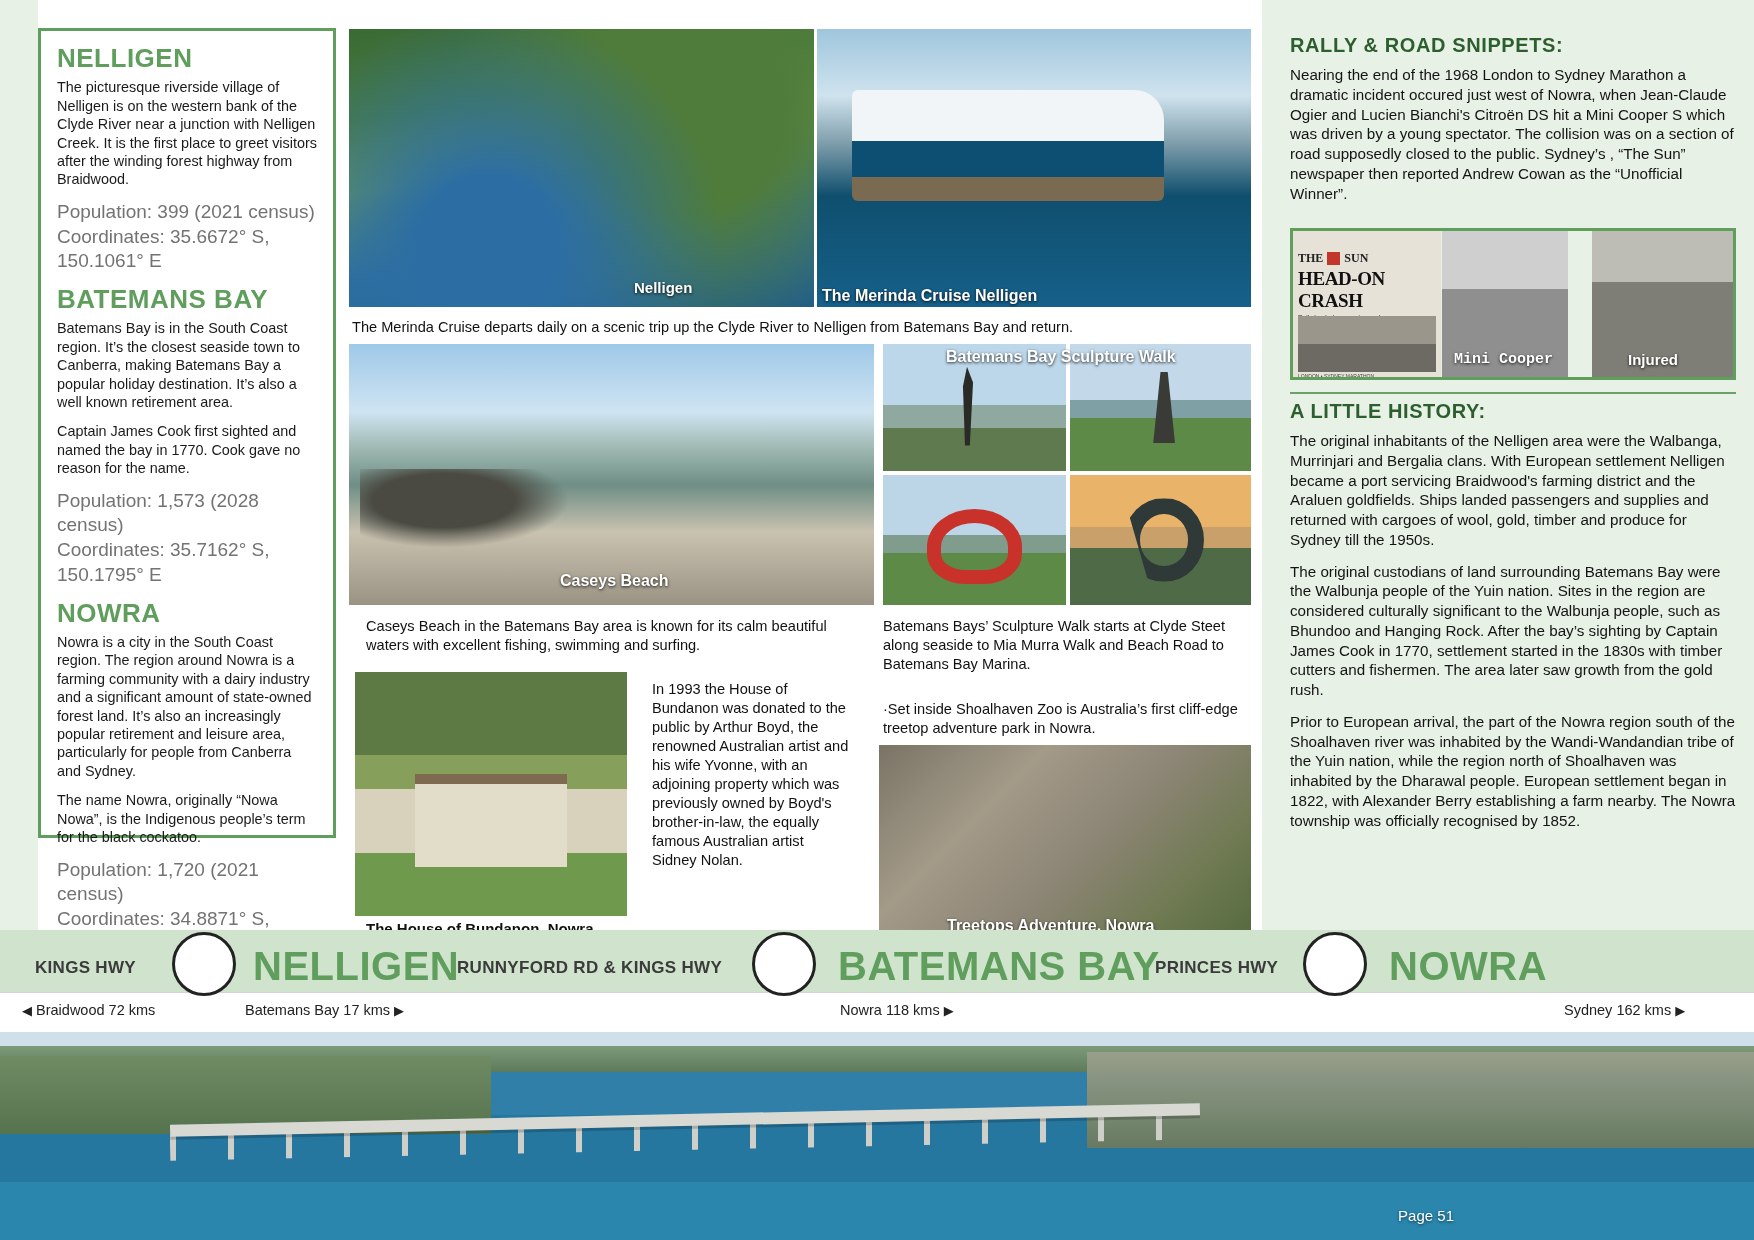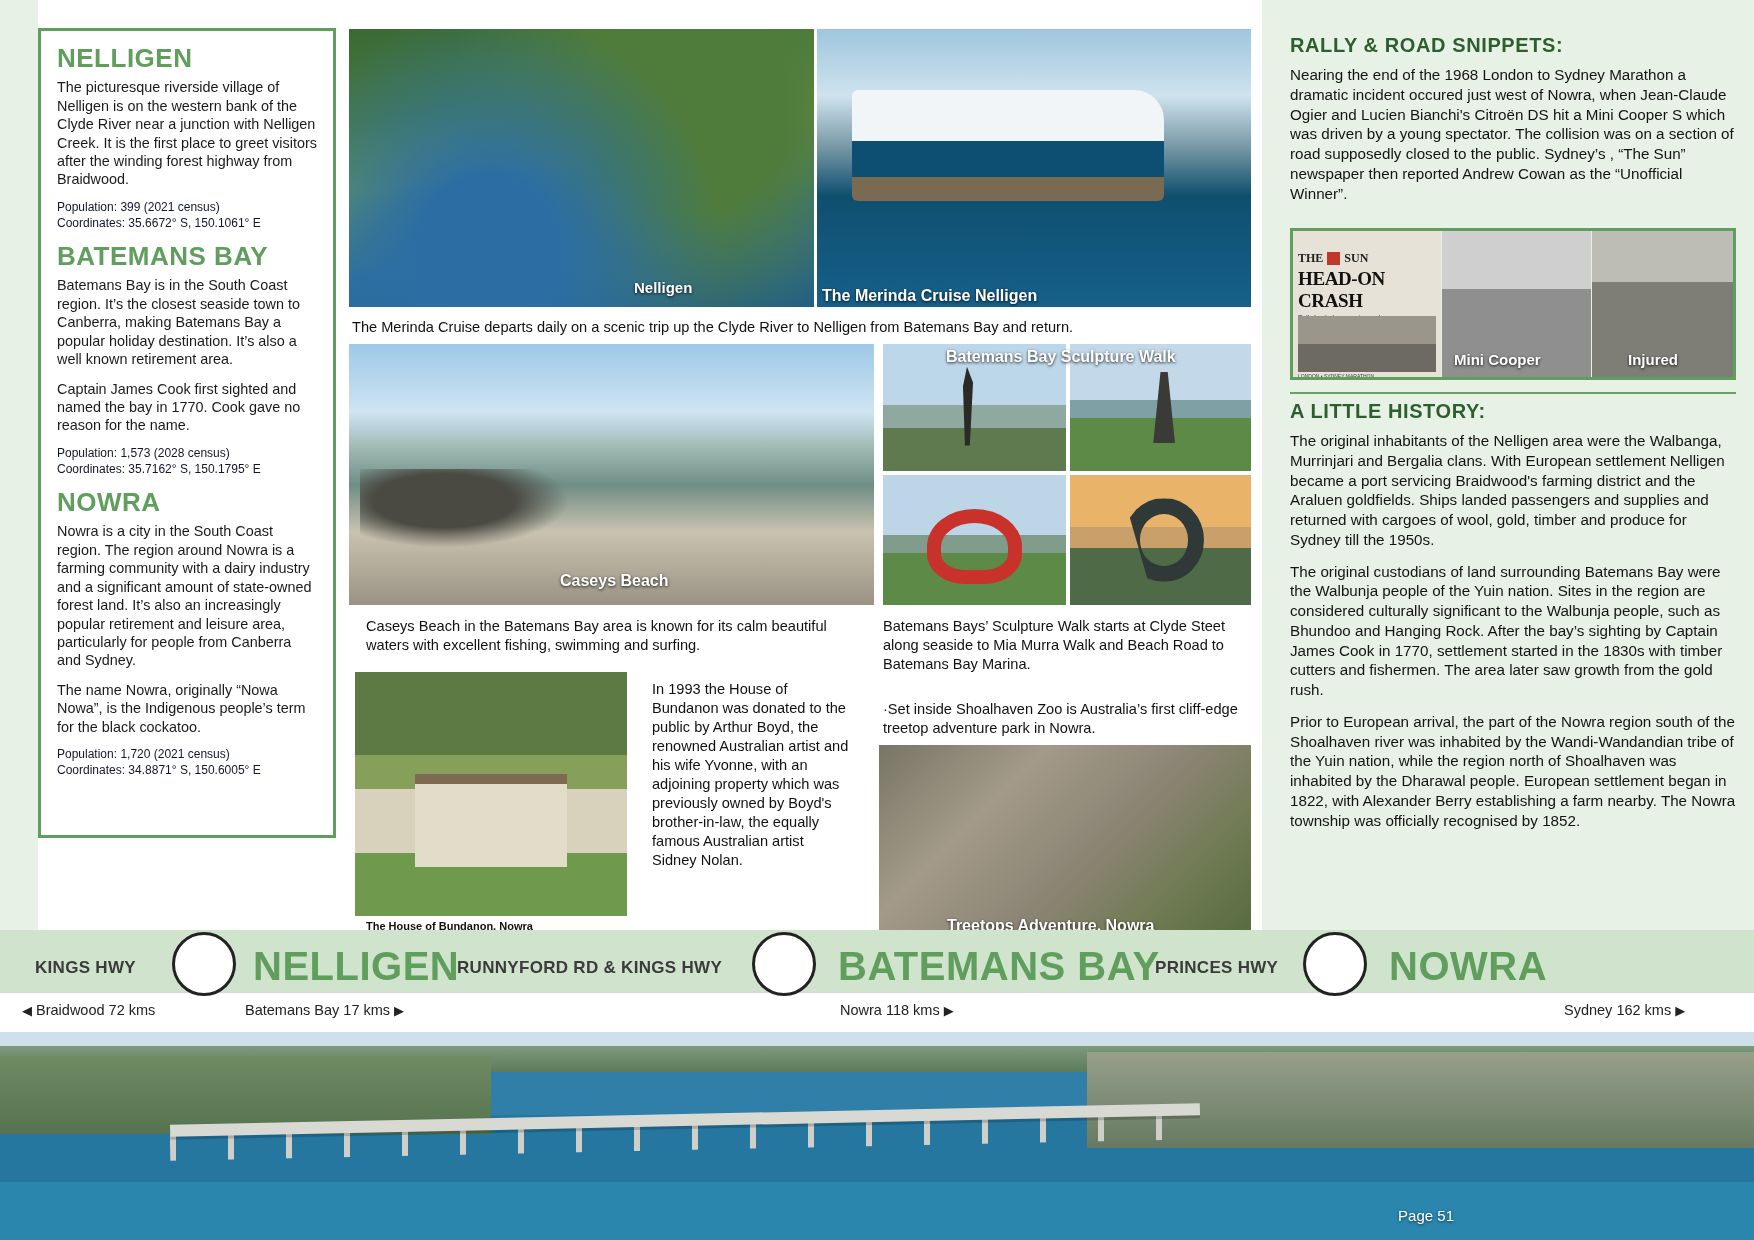--- a/index.html
+++ b/index.html
@@ -24,21 +24,21 @@
     padding:14px 16px 10px 16px;
   }
   .town-title{
     font-size:26px;font-weight:bold;color:#5f9e5c;letter-spacing:.5px;
     margin:0 0 6px 0;line-height:1.05;
   }
   .town-title.second{margin-top:12px;}
   .info-panel p{
     font-size:14.4px;line-height:1.28;color:#1a1a1a;margin:0 0 11px 0;
   }
-  .stats{font-size:12px;line-height:1.3;color:#0f172a;margin:0 0 10px 0;}
+  .stats{font-size:19px;line-height:1.3;color:#737373;margin:0 0 10px 0;}
 
   
   .photo{position:absolute;overflow:hidden;background:#cfd8dc;}
   .cap-on{
     position:absolute;color:#ffffff;font-size:15px;font-weight:bold;
     text-shadow:0 1px 3px rgba(0,0,0,.85);
   }
   .cap-it{
     position:absolute;font-size:14.6px;line-height:1.3;color:#111;
   }
@@ -200,21 +200,21 @@
   <div class="photo ph-sc4" style="left:1070px;top:475px;width:181px;height:130px;"></div>
   <span class="cap-on" style="left:946px;top:348px;font-size:16px;">Batemans Bay Sculpture Walk</span>
 
   <div class="cap-it" style="left:366px;top:617px;width:498px;">Caseys Beach in the Batemans Bay area is known for its calm beautiful waters with excellent fishing, swimming and surfing.</div>
 
   <div class="cap-it" style="left:883px;top:617px;width:372px;">Batemans Bays’ Sculpture Walk starts at Clyde Steet along seaside to Mia Murra Walk and Beach Road to Batemans Bay Marina.</div>
 
   <div class="cap-it" style="left:883px;top:700px;width:372px;">·Set inside Shoalhaven Zoo is Australia’s first cliff-edge treetop adventure park in Nowra.</div>
 
   <div class="photo ph-bundanon" style="left:355px;top:672px;width:272px;height:244px;"></div>
-  <div style="position:absolute;left:366px;top:920px;width:272px;font-size:11px;font-weight:bold;color:#111;">The House of Bundanon, Nowra</div>
+  <div style="position:absolute;left:366px;top:920px;width:272px;font-size:15px;font-weight:bold;color:#111;">The House of Bundanon, Nowra</div>
 
   <div class="cap-it" style="left:652px;top:680px;width:200px;">In 1993 the House of Bundanon was donated to the public by Arthur Boyd, the renowned Australian artist and his wife Yvonne, with an adjoining property which was previously owned by Boyd's brother-in-law, the equally famous Australian artist Sidney Nolan.</div>
 
   <div class="photo ph-treetops" style="left:879px;top:745px;width:372px;height:192px;">
     <span class="cap-on" style="left:68px;top:172px;font-size:16px;">Treetops Adventure, Nowra</span>
   </div>
 
   <div class="rc" style="top:34px;">
     <h2>RALLY &amp; ROAD SNIPPETS:</h2>
     <p>Nearing the end of the 1968 London to Sydney Marathon a dramatic incident occured just west of Nowra, when Jean-Claude Ogier and Lucien Bianchi's Citroën DS hit a Mini Cooper S which was driven by a young spectator. The collision was on a section of road supposedly closed to the public. Sydney’s , “The Sun” newspaper then reported Andrew Cowan as the “Unofficial Winner”.</p>
@@ -227,21 +227,21 @@
           <span class="t1">THE</span>
           <span class="sq"></span>
           <span class="t1">SUN</span>
         </div>
         <div class="news-head">HEAD-ON CRASH</div>
         <div class="news-sub">Rally leader’s agony in wreck</div>
         <div class="news-photo"></div>
         <div style="position:absolute;left:5px;bottom:-2px;font-size:5px;color:#444;">LONDON  •  SYDNEY  MARATHON</div>
       </div>
     </div>
-    <div class="photo ph-mini" style="left:149px;top:0;width:149px;height:146px;position:absolute;">
+    <div class="photo ph-mini" style="left:149px;top:0;width:126px;height:146px;position:absolute;font-family:Liberation Mono, monospace;">
       <span class="cap-on" style="left:12px;top:120px;">Mini Cooper</span>
     </div>
     <div class="photo ph-injured" style="left:299px;top:0;width:141px;height:146px;position:absolute;">
       <span class="cap-on" style="left:36px;top:120px;">Injured</span>
     </div>
   </div>
 
   <div class="divider" style="top:392px;"></div>
 
   <div class="rc" style="top:400px;">

